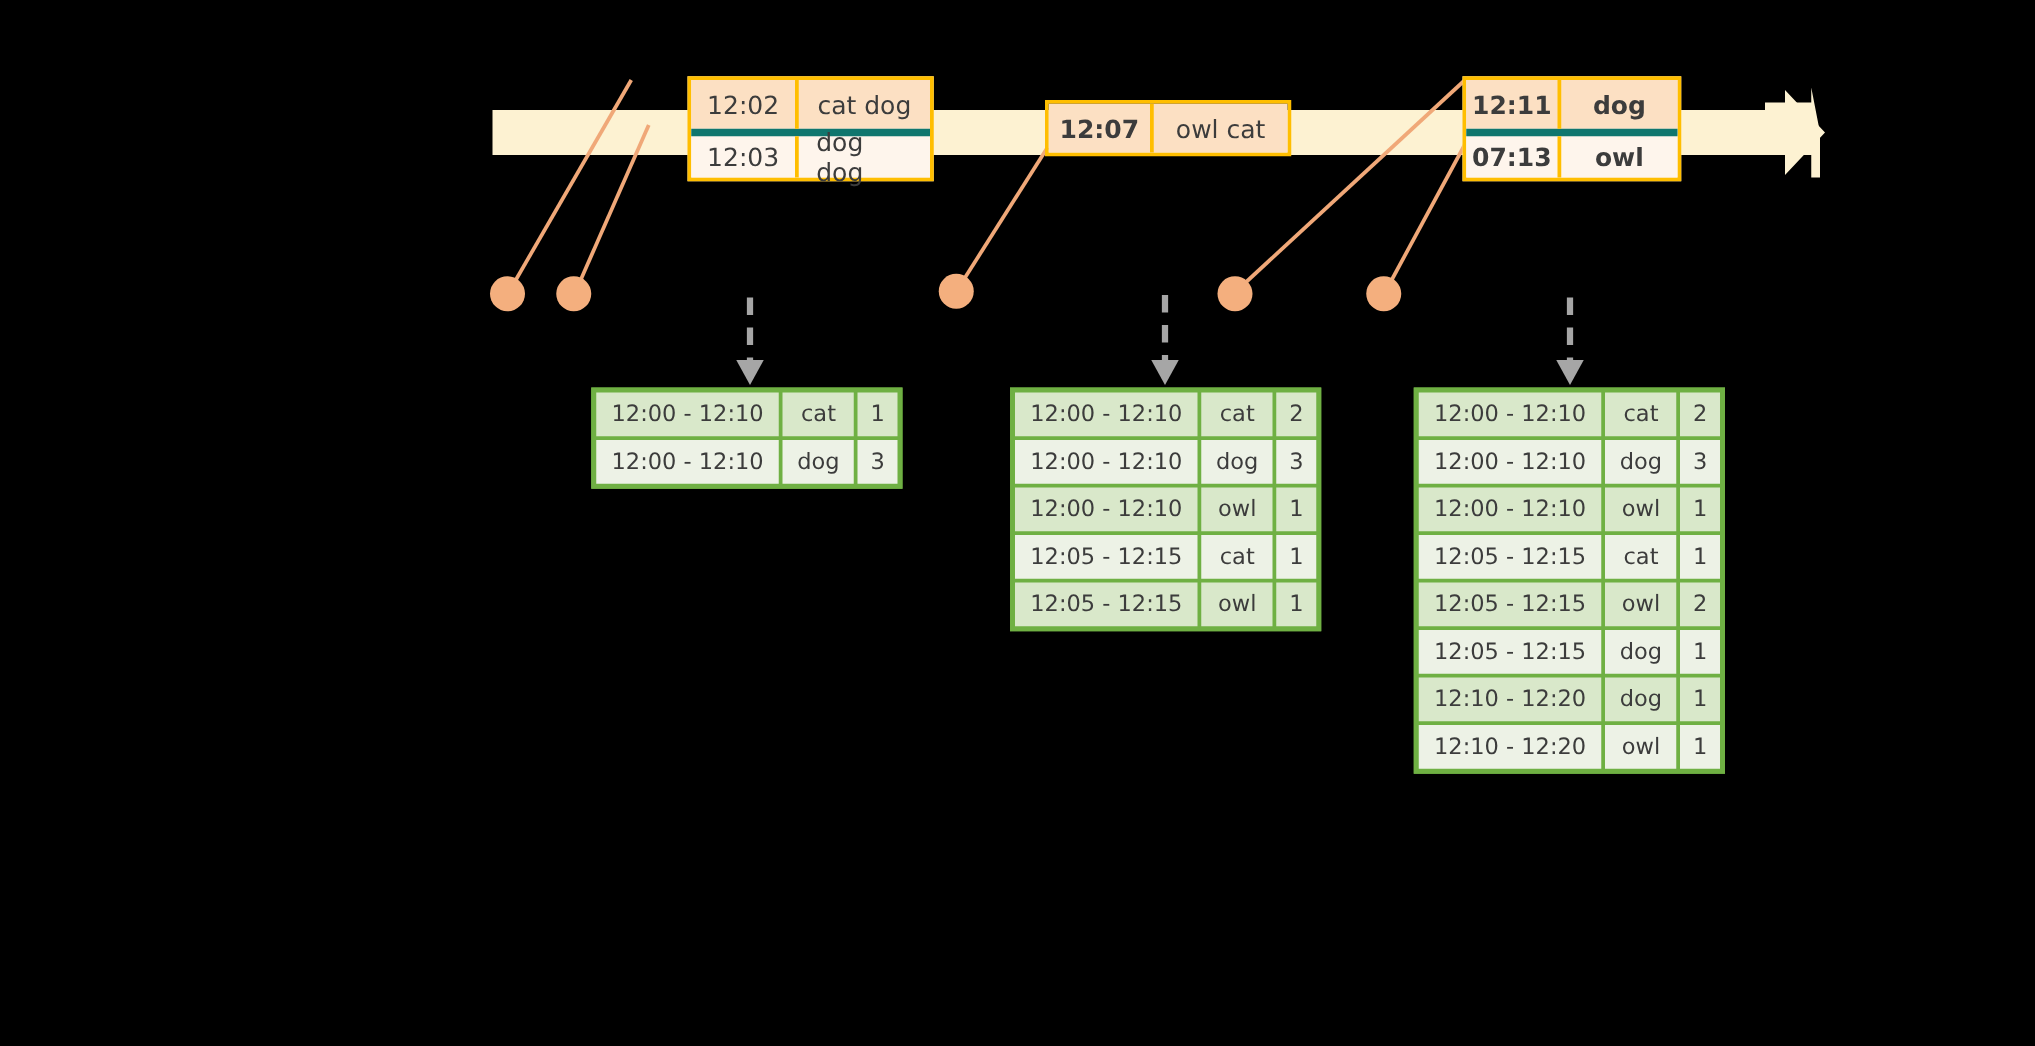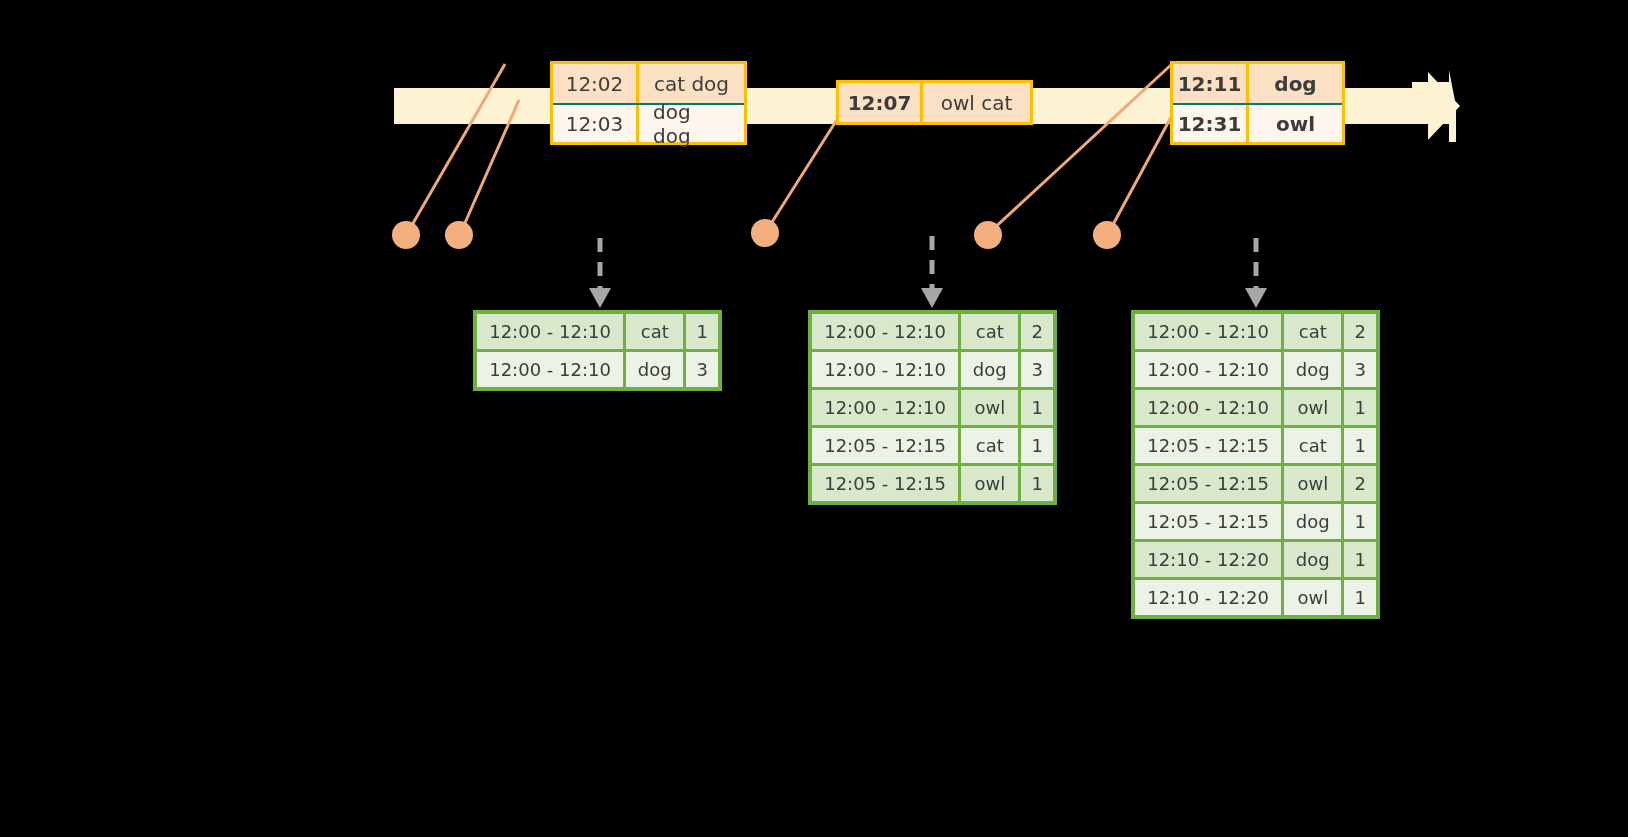--- a/index.html
+++ b/index.html
@@ -45,21 +45,21 @@
     border: 3px solid #FFBE00;
     box-sizing: border-box;
     background: #FDEBD8;
   }
   .event-row {
     display: flex;
     height: 39px;
     box-sizing: border-box;
   }
   .event-row + .event-row {
-    border-top: 2px solid #0f766e;
+    border-top: 6px solid #0f766e;
   }
   .event-row.shade { background: #FCE0C3; }
   .event-row.plain { background: #FEF5EC; }
   .ev-time {
     width: 86px;
     display: flex;
     align-items: center;
     justify-content: center;
     font-size: 20px;
     color: #3C3C3C;
@@ -171,21 +171,21 @@
       <div class="ev-words">owl cat</div>
     </div>
   </div>
 
   <div class="event-box" id="event-box-3">
     <div class="event-row shade">
       <div class="ev-time">12:11</div>
       <div class="ev-words">dog</div>
     </div>
     <div class="event-row plain">
-      <div class="ev-time">12:31</div>
+      <div class="ev-time">07:13</div>
       <div class="ev-words">owl</div>
     </div>
   </div>
 
   <div class="result-table" id="result-table-1">
       <div class="res-row shade">
         <div class="res-cell res-win">12:00 - 12:10</div>
         <div class="res-cell res-word">cat</div>
         <div class="res-cell res-cnt">1</div>
       </div>

